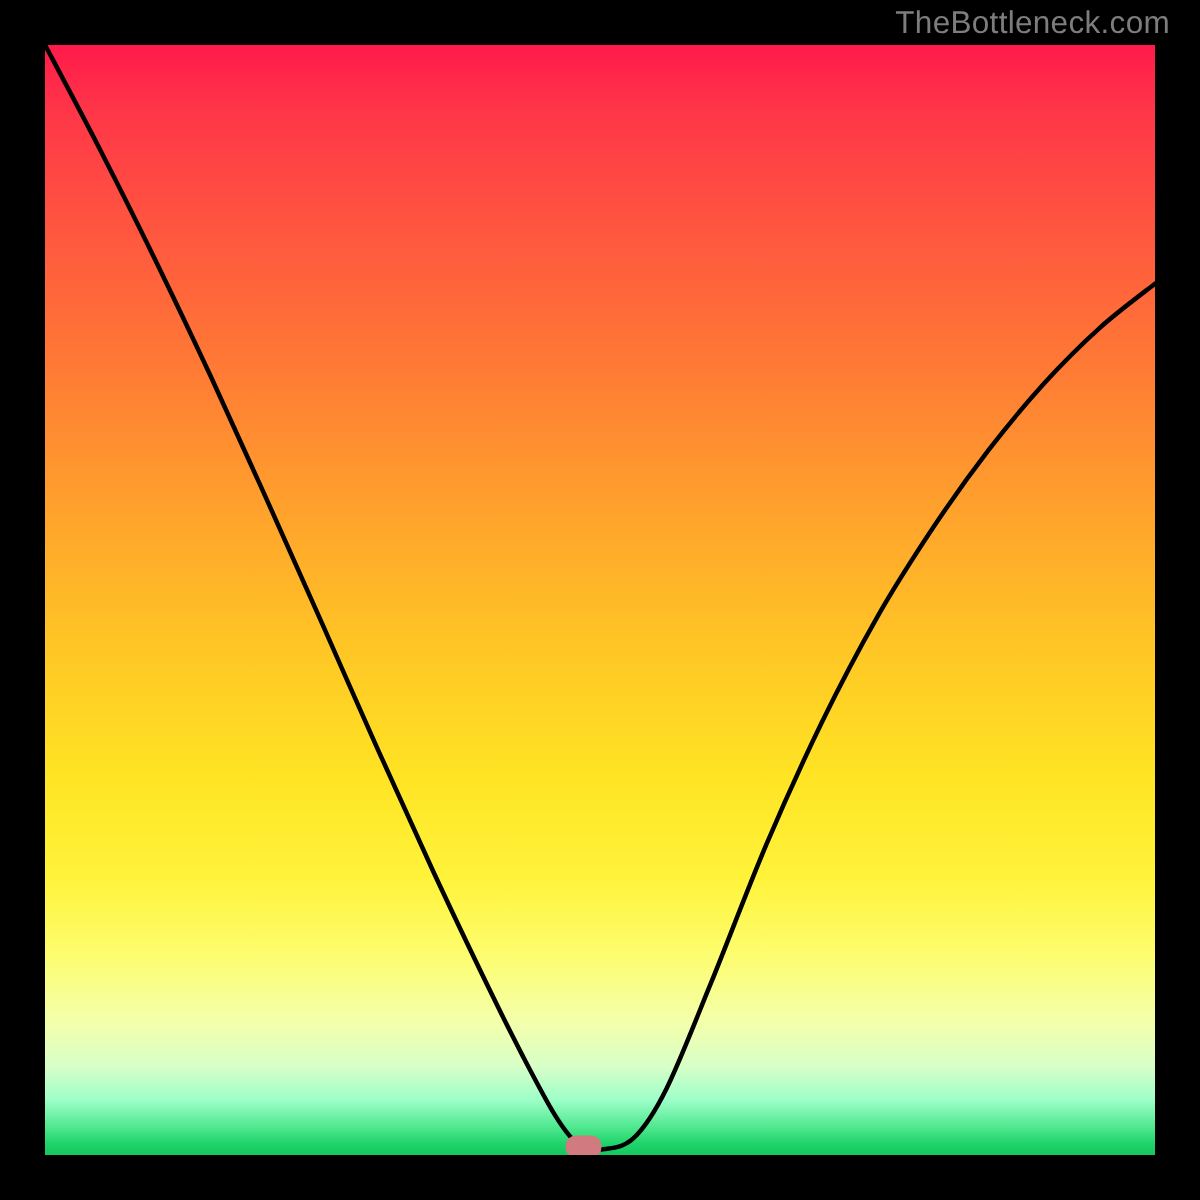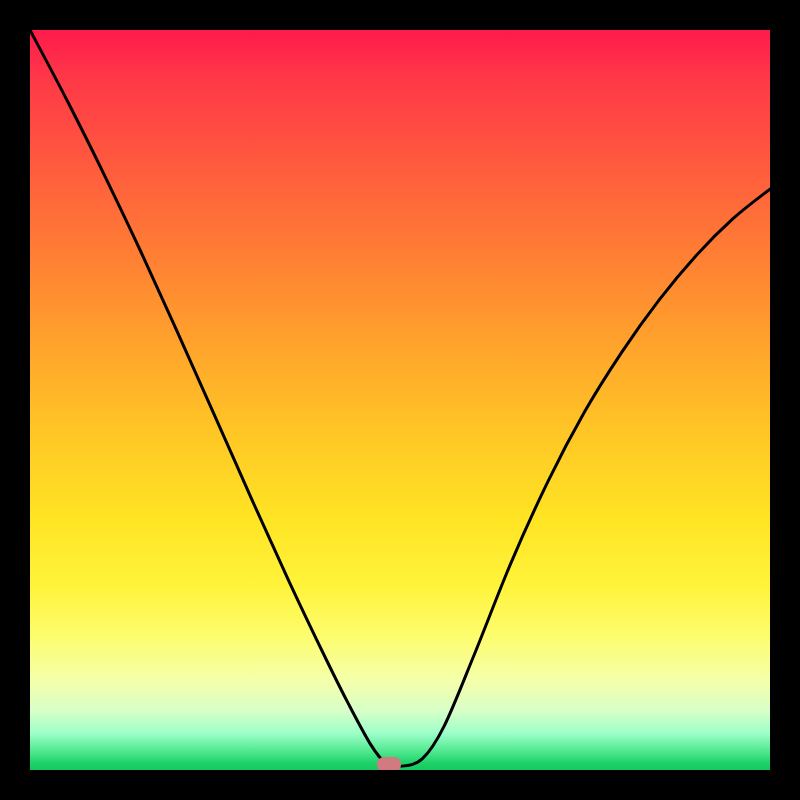--- a/index.html
+++ b/index.html
@@ -64,20 +64,21 @@
     color: #7d7d7d;
     font-size: 21px;
     font-weight: 500;
     letter-spacing: 0.2px;
   }
 </style>
 </head>
 <body>
 
 <div class="frame">
+  <div class="watermark">TheBottleneck.com</div>
   <div class="plot">
     <div class="gradient"></div>
     <svg class="curve" width="740" height="740" viewBox="0 0 740 740">
       <path id="curve-path" fill="none" stroke="#000" stroke-width="3" stroke-linecap="round" d="M 0.0 0.0 C 6.2 11.7 24.7 46.2 37.0 70.3 C 49.3 94.3 61.7 119.0 74.0 144.3 C 86.3 169.6 98.7 195.5 111.0 222.0 C 123.3 248.5 135.7 276.0 148.0 303.4 C 160.3 330.8 172.7 358.5 185.0 386.3 C 197.3 414.0 209.7 442.4 222.0 469.9 C 234.3 497.4 246.7 524.8 259.0 551.3 C 271.3 577.8 286.1 608.6 296.0 629.0 C 305.9 649.4 310.8 659.2 318.2 673.4 C 325.6 687.6 334.2 704.2 340.4 714.1 C 346.6 724.0 350.3 728.9 355.2 732.6 C 360.1 736.3 363.8 736.9 370.0 736.3 C 376.2 735.7 384.8 735.7 392.2 728.9 C 399.6 722.1 405.8 712.9 414.4 695.6 C 423.0 678.3 432.9 652.4 444.0 625.3 C 455.1 598.2 468.7 561.8 481.0 532.8 C 493.3 503.8 505.7 476.7 518.0 451.4 C 530.3 426.1 542.7 402.7 555.0 381.1 C 567.3 359.5 579.7 340.4 592.0 321.9 C 604.3 303.4 616.7 286.1 629.0 270.1 C 641.3 254.1 653.7 239.3 666.0 225.7 C 678.3 212.1 690.7 199.8 703.0 188.7 C 715.3 177.6 733.8 164.0 740.0 159.1 "></path>
     </svg>
     <div id="marker" class="marker" style="left: 346.9px; top: 727px;"></div>
   </div>
 </div>
 
 </body></html>

